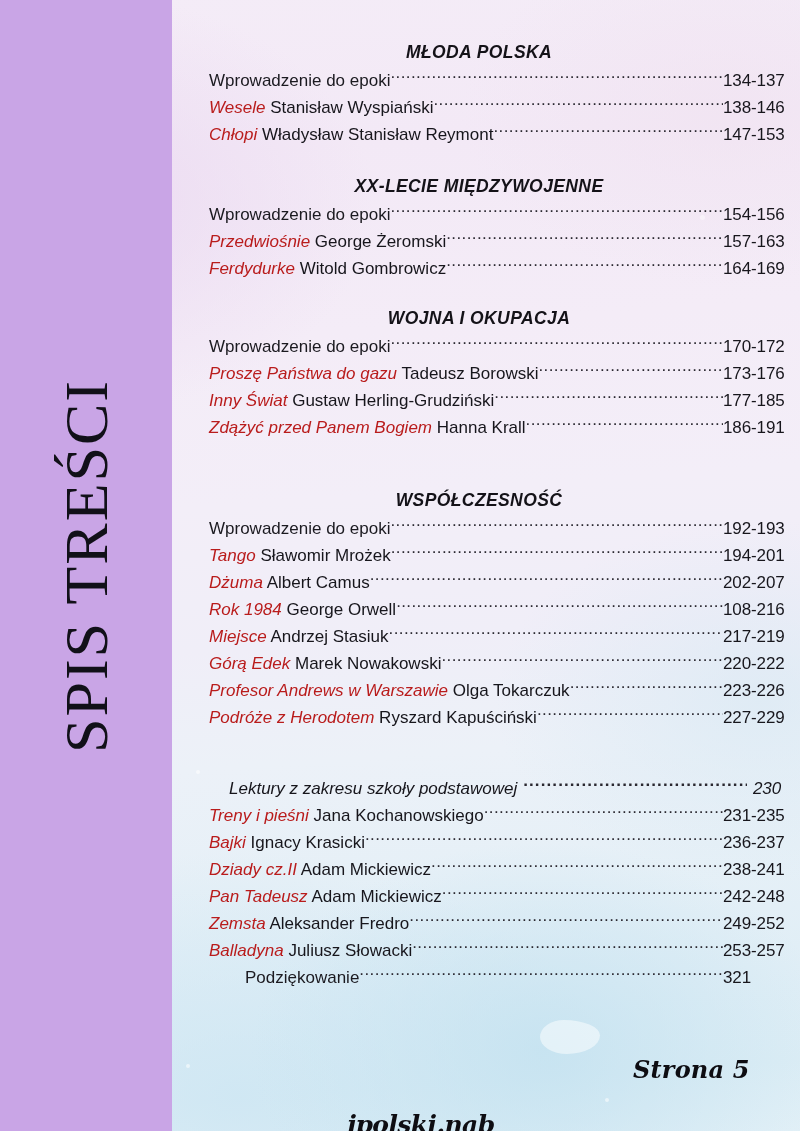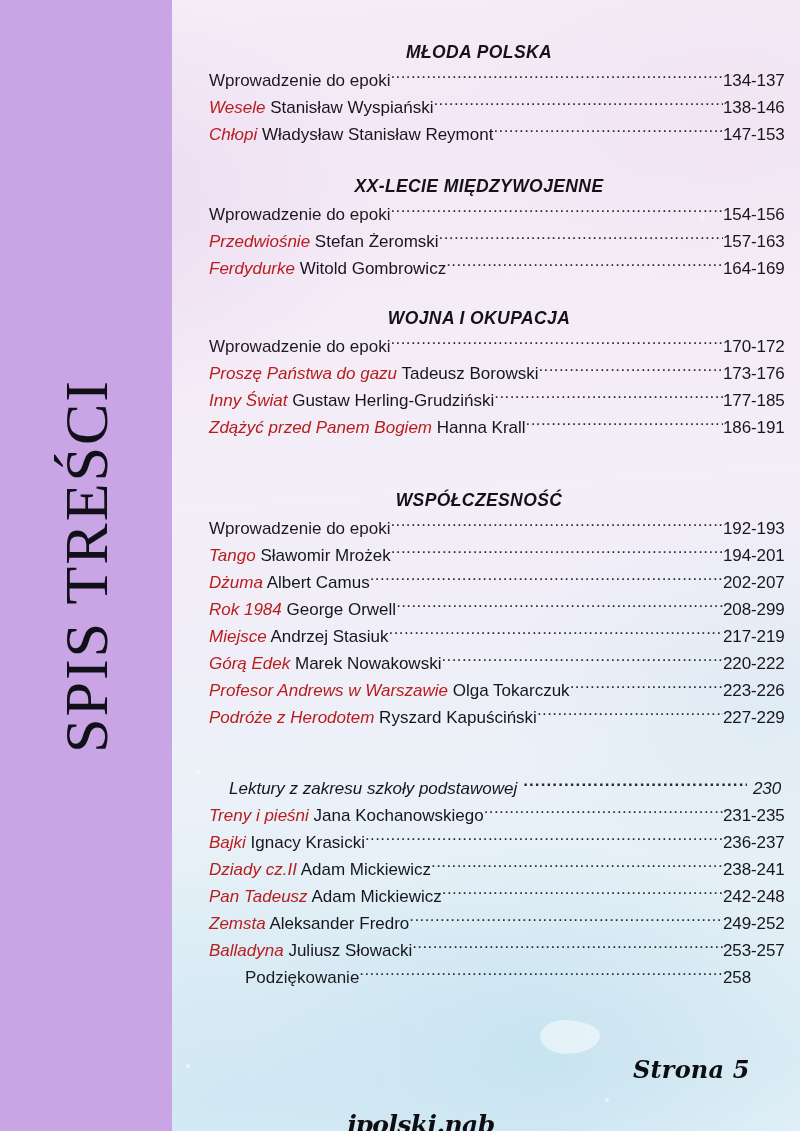--- a/index.html
+++ b/index.html
@@ -263,21 +263,21 @@
         <div class="section-title">XX-LECIE MIĘDZYWOJENNE</div>
         <ul class="entries">
           <li class="entry">
             <span class="title plain">Wprowadzenie do epoki</span>
             <span class="author"></span>
             <span class="leader"></span>
             <span class="pages">154-156</span>
           </li>
           <li class="entry">
             <span class="title">Przedwiośnie</span>
-            <span class="author">Stefan Żeromski</span>
+            <span class="author">George Żeromski</span>
             <span class="leader"></span>
             <span class="pages">157-163</span>
           </li>
           <li class="entry">
             <span class="title">Ferdydurke</span>
             <span class="author">Witold Gombrowicz</span>
             <span class="leader"></span>
             <span class="pages">164-169</span>
           </li>
         </ul>
@@ -329,21 +329,21 @@
           <li class="entry">
             <span class="title">Dżuma</span>
             <span class="author">Albert Camus</span>
             <span class="leader"></span>
             <span class="pages">202-207</span>
           </li>
           <li class="entry">
             <span class="title">Rok 1984</span>
             <span class="author">George Orwell</span>
             <span class="leader"></span>
-            <span class="pages">208-299</span>
+            <span class="pages">108-216</span>
           </li>
           <li class="entry">
             <span class="title">Miejsce</span>
             <span class="author">Andrzej Stasiuk</span>
             <span class="leader"></span>
             <span class="pages">217-219</span>
           </li>
           <li class="entry">
             <span class="title">Górą Edek</span>
             <span class="author">Marek Nowakowski</span>
@@ -405,21 +405,21 @@
           <li class="entry">
             <span class="title">Balladyna</span>
             <span class="author">Juliusz Słowacki</span>
             <span class="leader"></span>
             <span class="pages">253-257</span>
           </li>
           <li class="entry indented">
             <span class="title plain">Podziękowanie</span>
             <span class="author"></span>
             <span class="leader"></span>
-            <span class="pages">258</span>
+            <span class="pages">321</span>
           </li>
         </ul>
       </section>
     </main>
 
   <div class="footer-brand">jpolski.nab</div>
   <div class="footer-page">Strona 5</div>
 
 </div>
 

